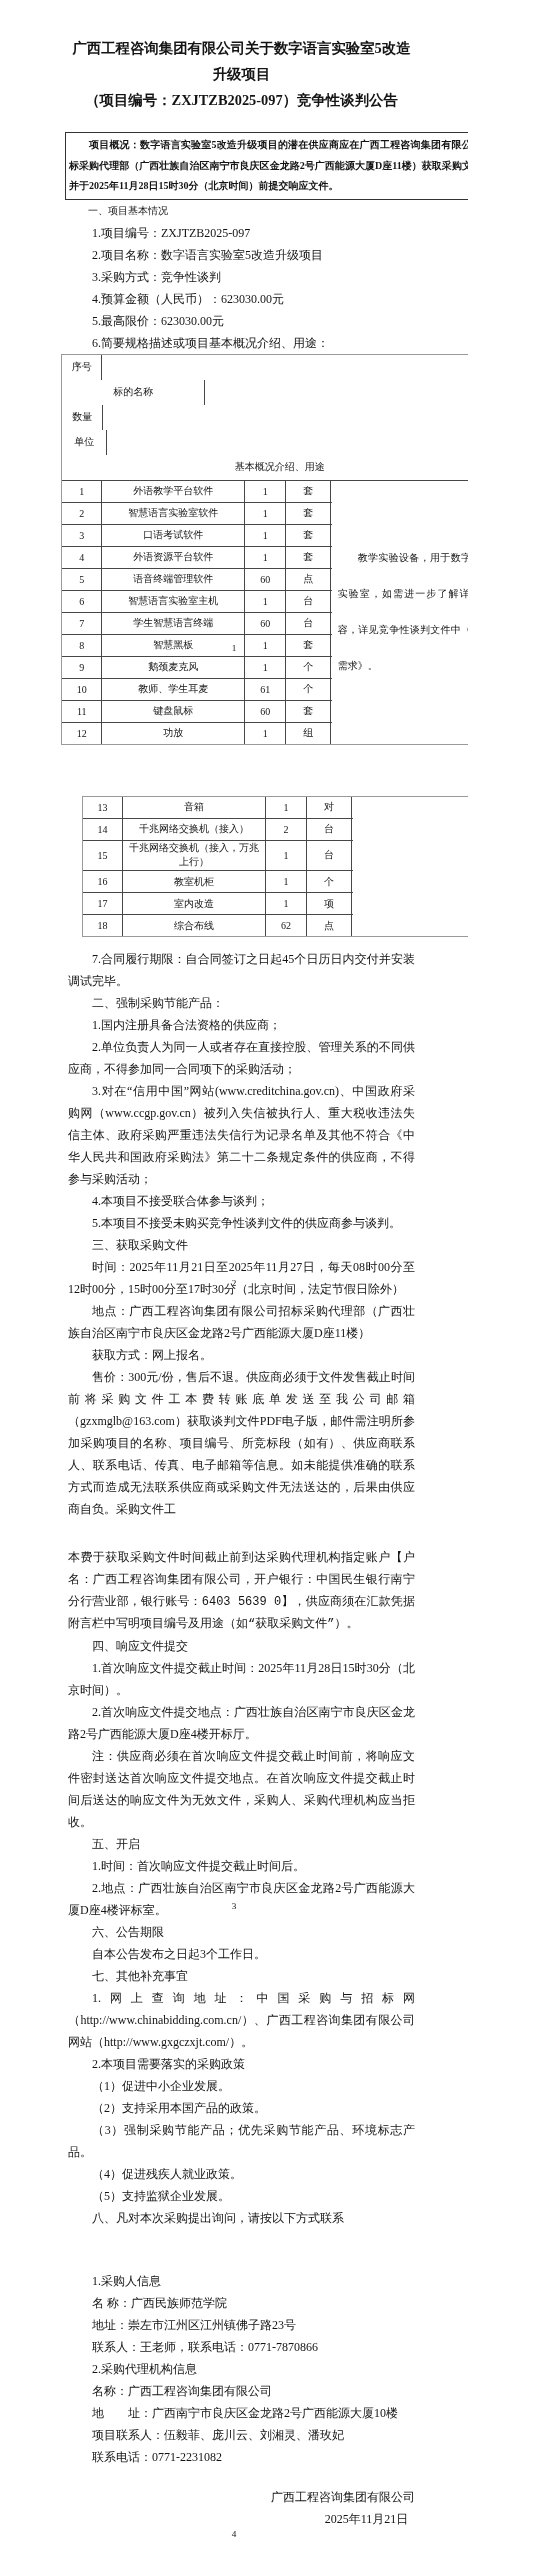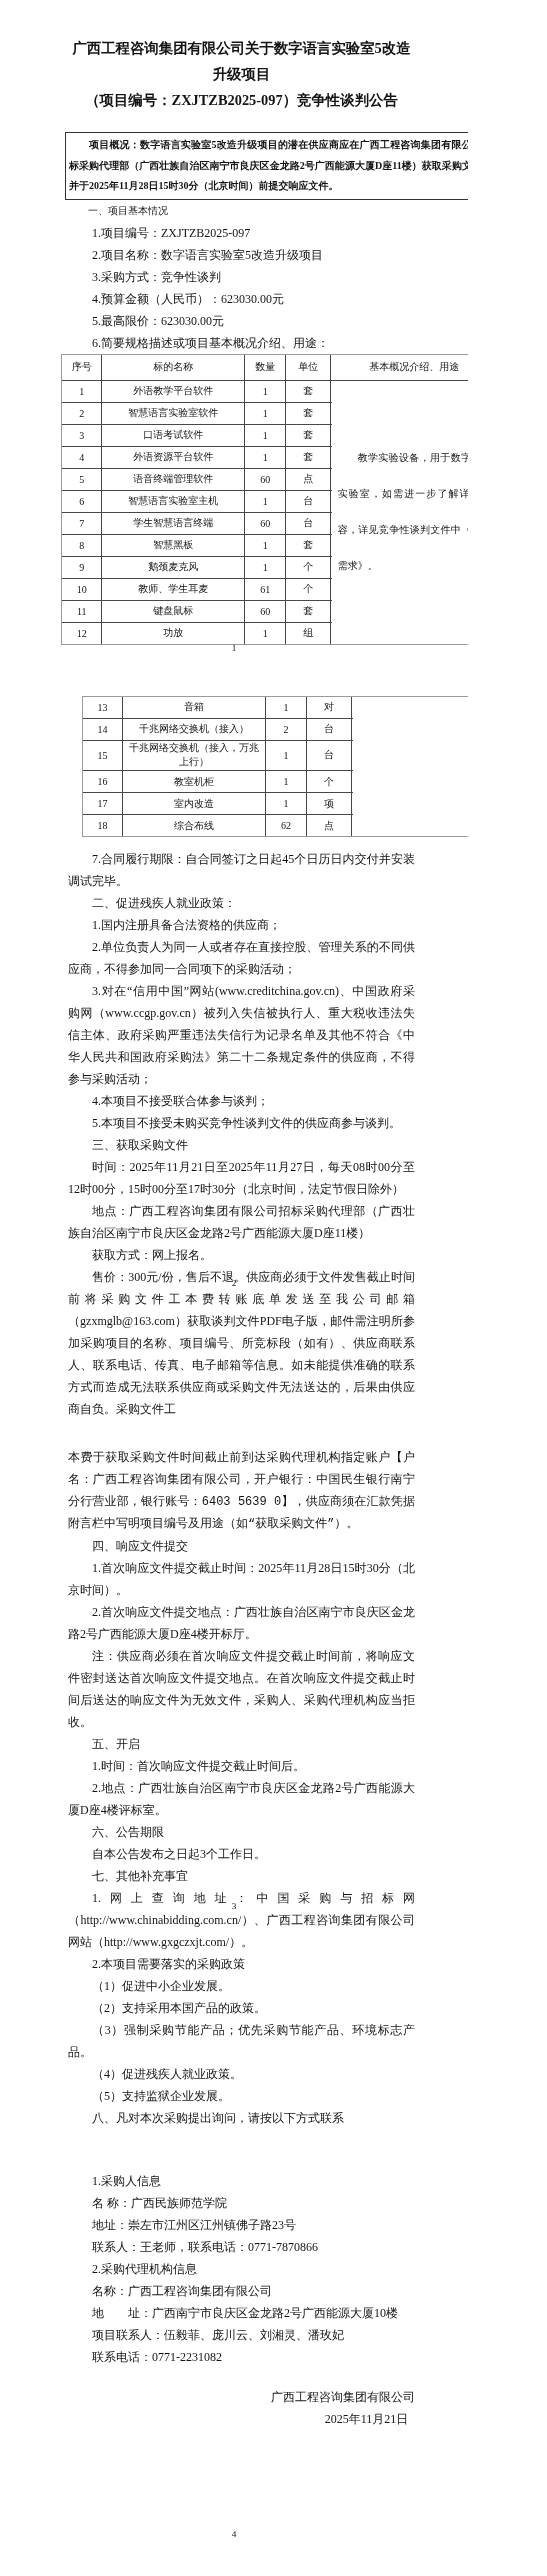--- a/index.html
+++ b/index.html
@@ -33,21 +33,21 @@
   .noind{text-indent:0;font-family:Liberation Mono, monospace;}
   .heading{margin:0;font-size:10px;line-height:22px;text-indent:2em;}
   
   .tbl{
     width:435px;margin-left:-6.8px;
     border:1.4px solid #9a9a9a;
     background:#fff;
     font-size:10px;
   }
   .t2{margin-top:51px;margin-left:14px;}
-  .thead-row{display:flex;border-bottom:0.7px solid #474747;}
+  .thead-row{display:flex;border-bottom:0.7px solid #474747;flex-direction:column;}
   .hc{
     display:flex;align-items:center;justify-content:center;
     min-height:25px;box-sizing:border-box;border-right:0.7px solid #474747;
   }
   .tb-flex{display:flex;}
   .rows{width:270px;}
   .trow{display:flex;}
   .trow + .trow{border-top:0.7px solid #474747;}
   .tc{
     display:flex;align-items:center;justify-content:center;
@@ -256,21 +256,21 @@
               <div class="tc w4">点</div>
             </div>
           </div>
         <div class="notecol"></div>
       </div>
     </div>
 
     <div class="blk-a">
 
     <p class="ln">7.合同履行期限：自合同签订之日起45个日历日内交付并安装调试完毕。</p>
-        <p class="ln">二、促进残疾人就业政策：</p>
+        <p class="ln">二、强制采购节能产品：</p>
         <p class="ln">1.国内注册具备合法资格的供应商；</p>
         <p class="ln">2.单位负责人为同一人或者存在直接控股、管理关系的不同供应商，不得参加同一合同项下的采购活动；</p>
         <p class="ln">3.对在“信用中国”网站(www.creditchina.gov.cn)、中国政府采购网（www.ccgp.gov.cn）被列入失信被执行人、重大税收违法失信主体、政府采购严重违法失信行为记录名单及其他不符合《中华人民共和国政府采购法》第二十二条规定条件的供应商，不得参与采购活动；</p>
         <p class="ln">4.本项目不接受联合体参与谈判；</p>
         <p class="ln">5.本项目不接受未购买竞争性谈判文件的供应商参与谈判。</p>
         <p class="ln">三、获取采购文件</p>
         <p class="ln">时间：2025年11月21日至2025年11月27日，每天08时00分至12时00分，15时00分至17时30分（北京时间，法定节假日除外）</p>
         <p class="ln">地点：广西工程咨询集团有限公司招标采购代理部（广西壮族自治区南宁市良庆区金龙路2号广西能源大厦D座11楼）</p>
         <p class="ln">获取方式：网上报名。</p>
         <p class="ln">售价：300元/份，售后不退。供应商必须于文件发售截止时间前将采购文件工本费转账底单发送至我公司邮箱（gzxmglb@163.com）获取谈判文件PDF电子版，邮件需注明所参加采购项目的名称、项目编号、所竞标段（如有）、供应商联系人、联系电话、传真、电子邮箱等信息。如未能提供准确的联系方式而造成无法联系供应商或采购文件无法送达的，后果由供应商自负。采购文件工</p>

